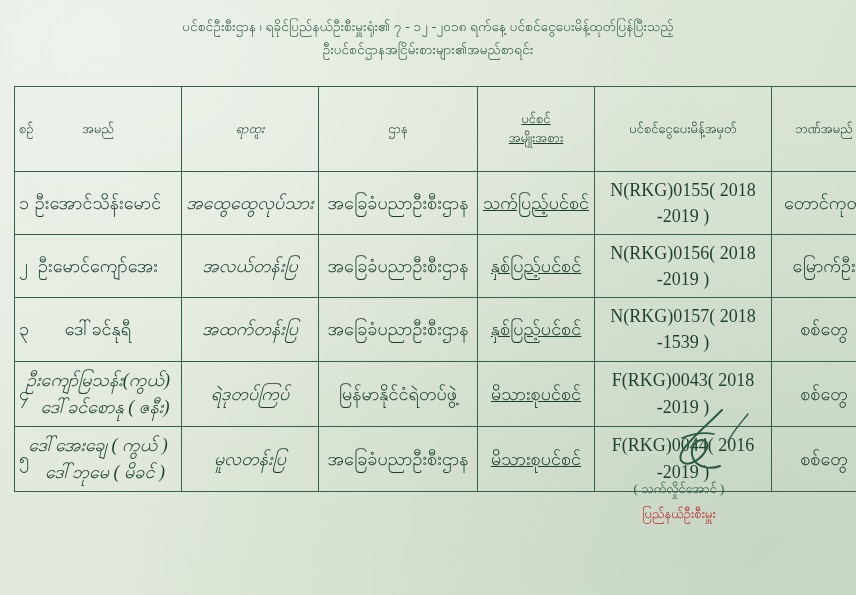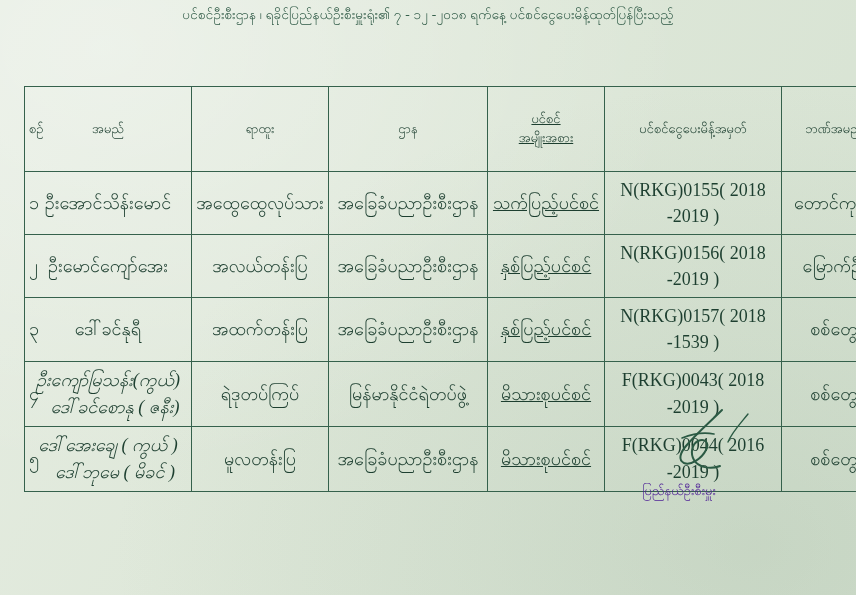--- a/index.html
+++ b/index.html
@@ -25,35 +25,35 @@
       radial-gradient(ellipse at 88% 92%, rgba(150,175,150,0.25), rgba(255,255,255,0) 60%),
       linear-gradient(115deg, rgba(255,255,255,0.20) 0%, rgba(210,225,205,0.10) 45%, rgba(190,210,188,0.28) 100%);
   }
   .sheet {
     position: absolute;
     inset: 0;
     padding: 0;
   }
   .header {
     text-align: center;
-    padding-top: 4px;
+    padding-top: 16px;
     line-height: 1.7;
     font-size: 13.5px;
     color: #2f5a46;
   }
   .header .line {
     display: block;
     letter-spacing: 0.2px;
   }
   .header .line1 { padding: 0 60px; }
   .header .line2 { }
 
   .table-wrap {
     position: absolute;
-    left: 24px;
+    left: 14px;
     top: 86px;
     width: 808px;
   }
   table.reg {
     border-collapse: collapse;
     width: 100%;
     table-layout: fixed;
     font-size: 12.5px;
     color: #1d3f30;
     background: transparent;
@@ -69,21 +69,21 @@
     height: 74px;
     font-weight: normal;
     font-size: 13px;
   }
   table.reg tbody td {
     height: 40px;
     font-size: 18px;
   }
   td.col-no { width: 30px; }
   td.col-name, th.col-name { width: 158px; text-align: center; margin-left: 19px; }
-  td.col-rank, th.col-rank { width: 128px; }
+  td.col-rank, th.col-rank { width: 128px; font-style: italic; }
   td.col-dept, th.col-dept { width: 150px; }
   td.col-type, th.col-type { width: 108px; text-decoration: underline; }
   td.col-pension, th.col-pension { width: 168px; font-family: Liberation Serif, serif; }
   td.col-father, th.col-father { width: 96px; }
 
   td.col-name.two-line, td.col-dept.two-line {
     line-height: 1.5;
     font-style: italic;
   }
   .sub {
@@ -109,33 +109,34 @@
     right: 42px;
     top: -12px;
   }
   .sig-name {
     font-size: 13px;
     color: #2f5a46;
     margin-top: 4px;
   }
   .sig-title {
     font-size: 13px;
-    color: #4c1d95;
+    color: #b91c1c;
     margin-top: 6px;
   }
 </style>
 </head>
 <body>
 
 <div class="paper-overlay"></div>
 
 <div class="sheet">
 
   <div class="header">
     <span class="line line1">ပင်စင်ဦးစီးဌာန ၊ ရခိုင်ပြည်နယ်ဦးစီးမှူးရုံး၏  ၇ - ၁၂ -၂၀၁၈  ရက်နေ့  ပင်စင်ငွေပေးမိန့်ထုတ်ပြန်ပြီးသည့်</span>
+    <span class="line line2">ဦးပင်စင်ဌာနအငြိမ်းစားများ၏အမည်စာရင်း</span>
   </div>
 
   <div class="table-wrap">
     <table class="reg">
       <thead>
         <tr>
           <th class="col-no">စဉ်</th>
           <th class="col-name">အမည်</th>
           <th class="col-rank">ရာထူး</th>
           <th class="col-dept">ဌာန</th>
@@ -204,16 +205,17 @@
   </div>
 
   <div class="signature-block">
     <div class="sig-mark">
       <svg width="110" height="70" viewBox="0 0 110 70" fill="none" xmlns="http://www.w3.org/2000/svg">
         <path d="M70 2 C58 14, 44 26, 34 38 C28 45, 26 52, 32 55 C39 58, 50 50, 54 42 C58 34, 52 30, 46 33 C40 36, 38 45, 42 52 C46 59, 58 62, 68 58" stroke="#2b5a44" stroke-width="2" fill="none" stroke-linecap="round"></path>
         <path d="M30 30 C40 26, 52 24, 62 26" stroke="#2b5a44" stroke-width="1.6" fill="none" stroke-linecap="round"></path>
         <path d="M96 6 C88 16, 80 24, 76 34" stroke="#2b5a44" stroke-width="1.4" fill="none" stroke-linecap="round"></path>
       </svg>
     </div>
+    <div class="sig-name">( သက်လှိုင်အောင် )</div>
     <div class="sig-title">ပြည်နယ်ဦးစီးမှူး</div>
   </div>
 
 </div>
 
 </body></html>

